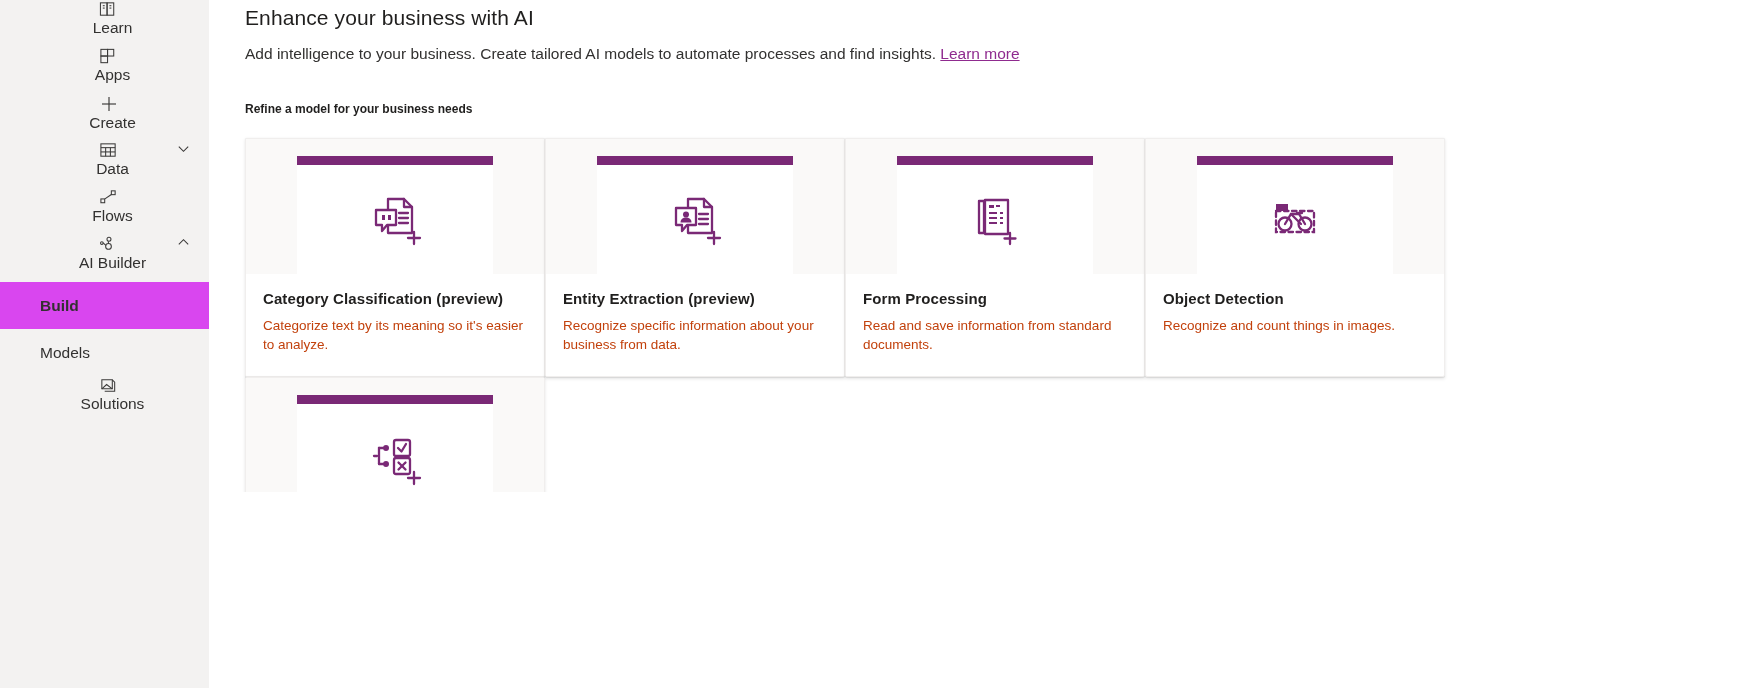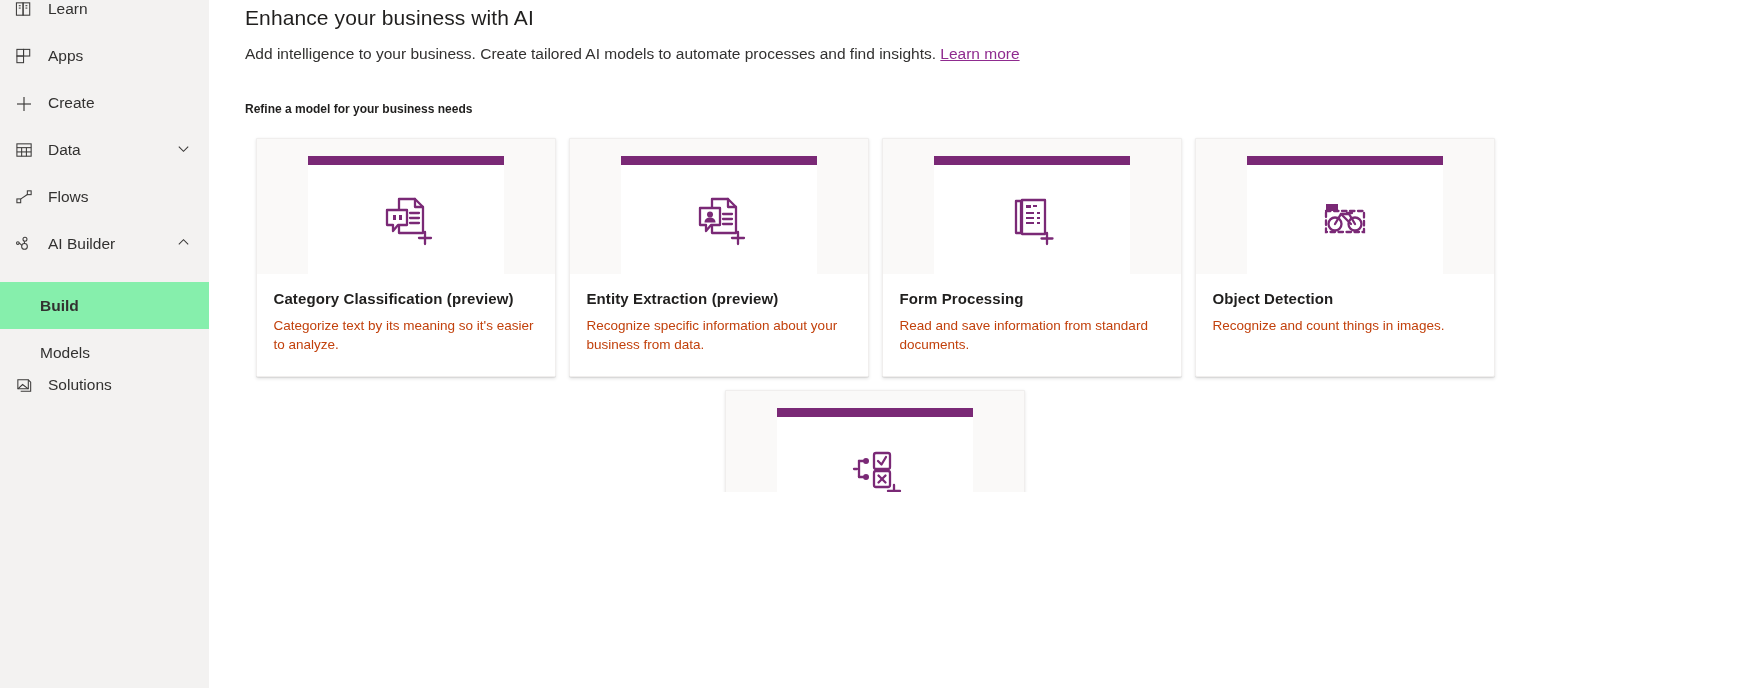--- a/index.html
+++ b/index.html
@@ -22,28 +22,29 @@
   .sidebar {
     width: 209px;
     min-width: 209px;
     height: 688px;
     background: #f3f2f1;
     padding-top: 0px;
     position: relative;
   }
   .nav-item {
     display: flex;
-    align-items: flex-start;
+    align-items: center;
     height: 47px;
     padding-left: 8px;
     color: #323130;
     font-size: 15.5px;
     cursor: pointer;
     position: relative;
     user-select: none;
+    flex-direction: column;
   }
   .nav-item .nav-icon {
     width: 32px;
     min-width: 32px;
     display: flex;
     align-items: center;
     justify-content: center;
     color: #3b3a39;
   }
   .nav-item .nav-label {
@@ -61,21 +62,21 @@
     display: flex;
     align-items: center;
     height: 47px;
     padding-left: 40px;
     font-size: 15.5px;
     color: #323130;
     cursor: pointer;
     user-select: none;
   }
   .nav-sub.selected {
-    background: #86efac;
+    background: #d946ef;
     font-weight: bold;
   }
 
   
   .main {
     flex: 1;
     height: 492px;
     background: #ffffff;
     padding: 0px 0 0 36px;
     overflow: hidden;
@@ -101,24 +102,23 @@
   }
   .section-title {
     font-size: 12px;
     font-weight: bold;
     color: #201f1e;
     margin-top: 38px;
   }
   .card-grid {
     display: flex;
     flex-wrap: wrap;
-    gap: 13px;
+    gap: 0;
     margin-top: 22px;
     max-width: 1260px;
-    justify-content: center;
   }
   .card {
     width: 300px;
     background: #ffffff;
     border: 1px solid #f0eeed;
     border-radius: 2px;
     box-shadow: 0 1.6px 3.6px rgba(0,0,0,0.10), 0 0.3px 0.9px rgba(0,0,0,0.08);
     cursor: pointer;
     overflow: hidden;
   }

